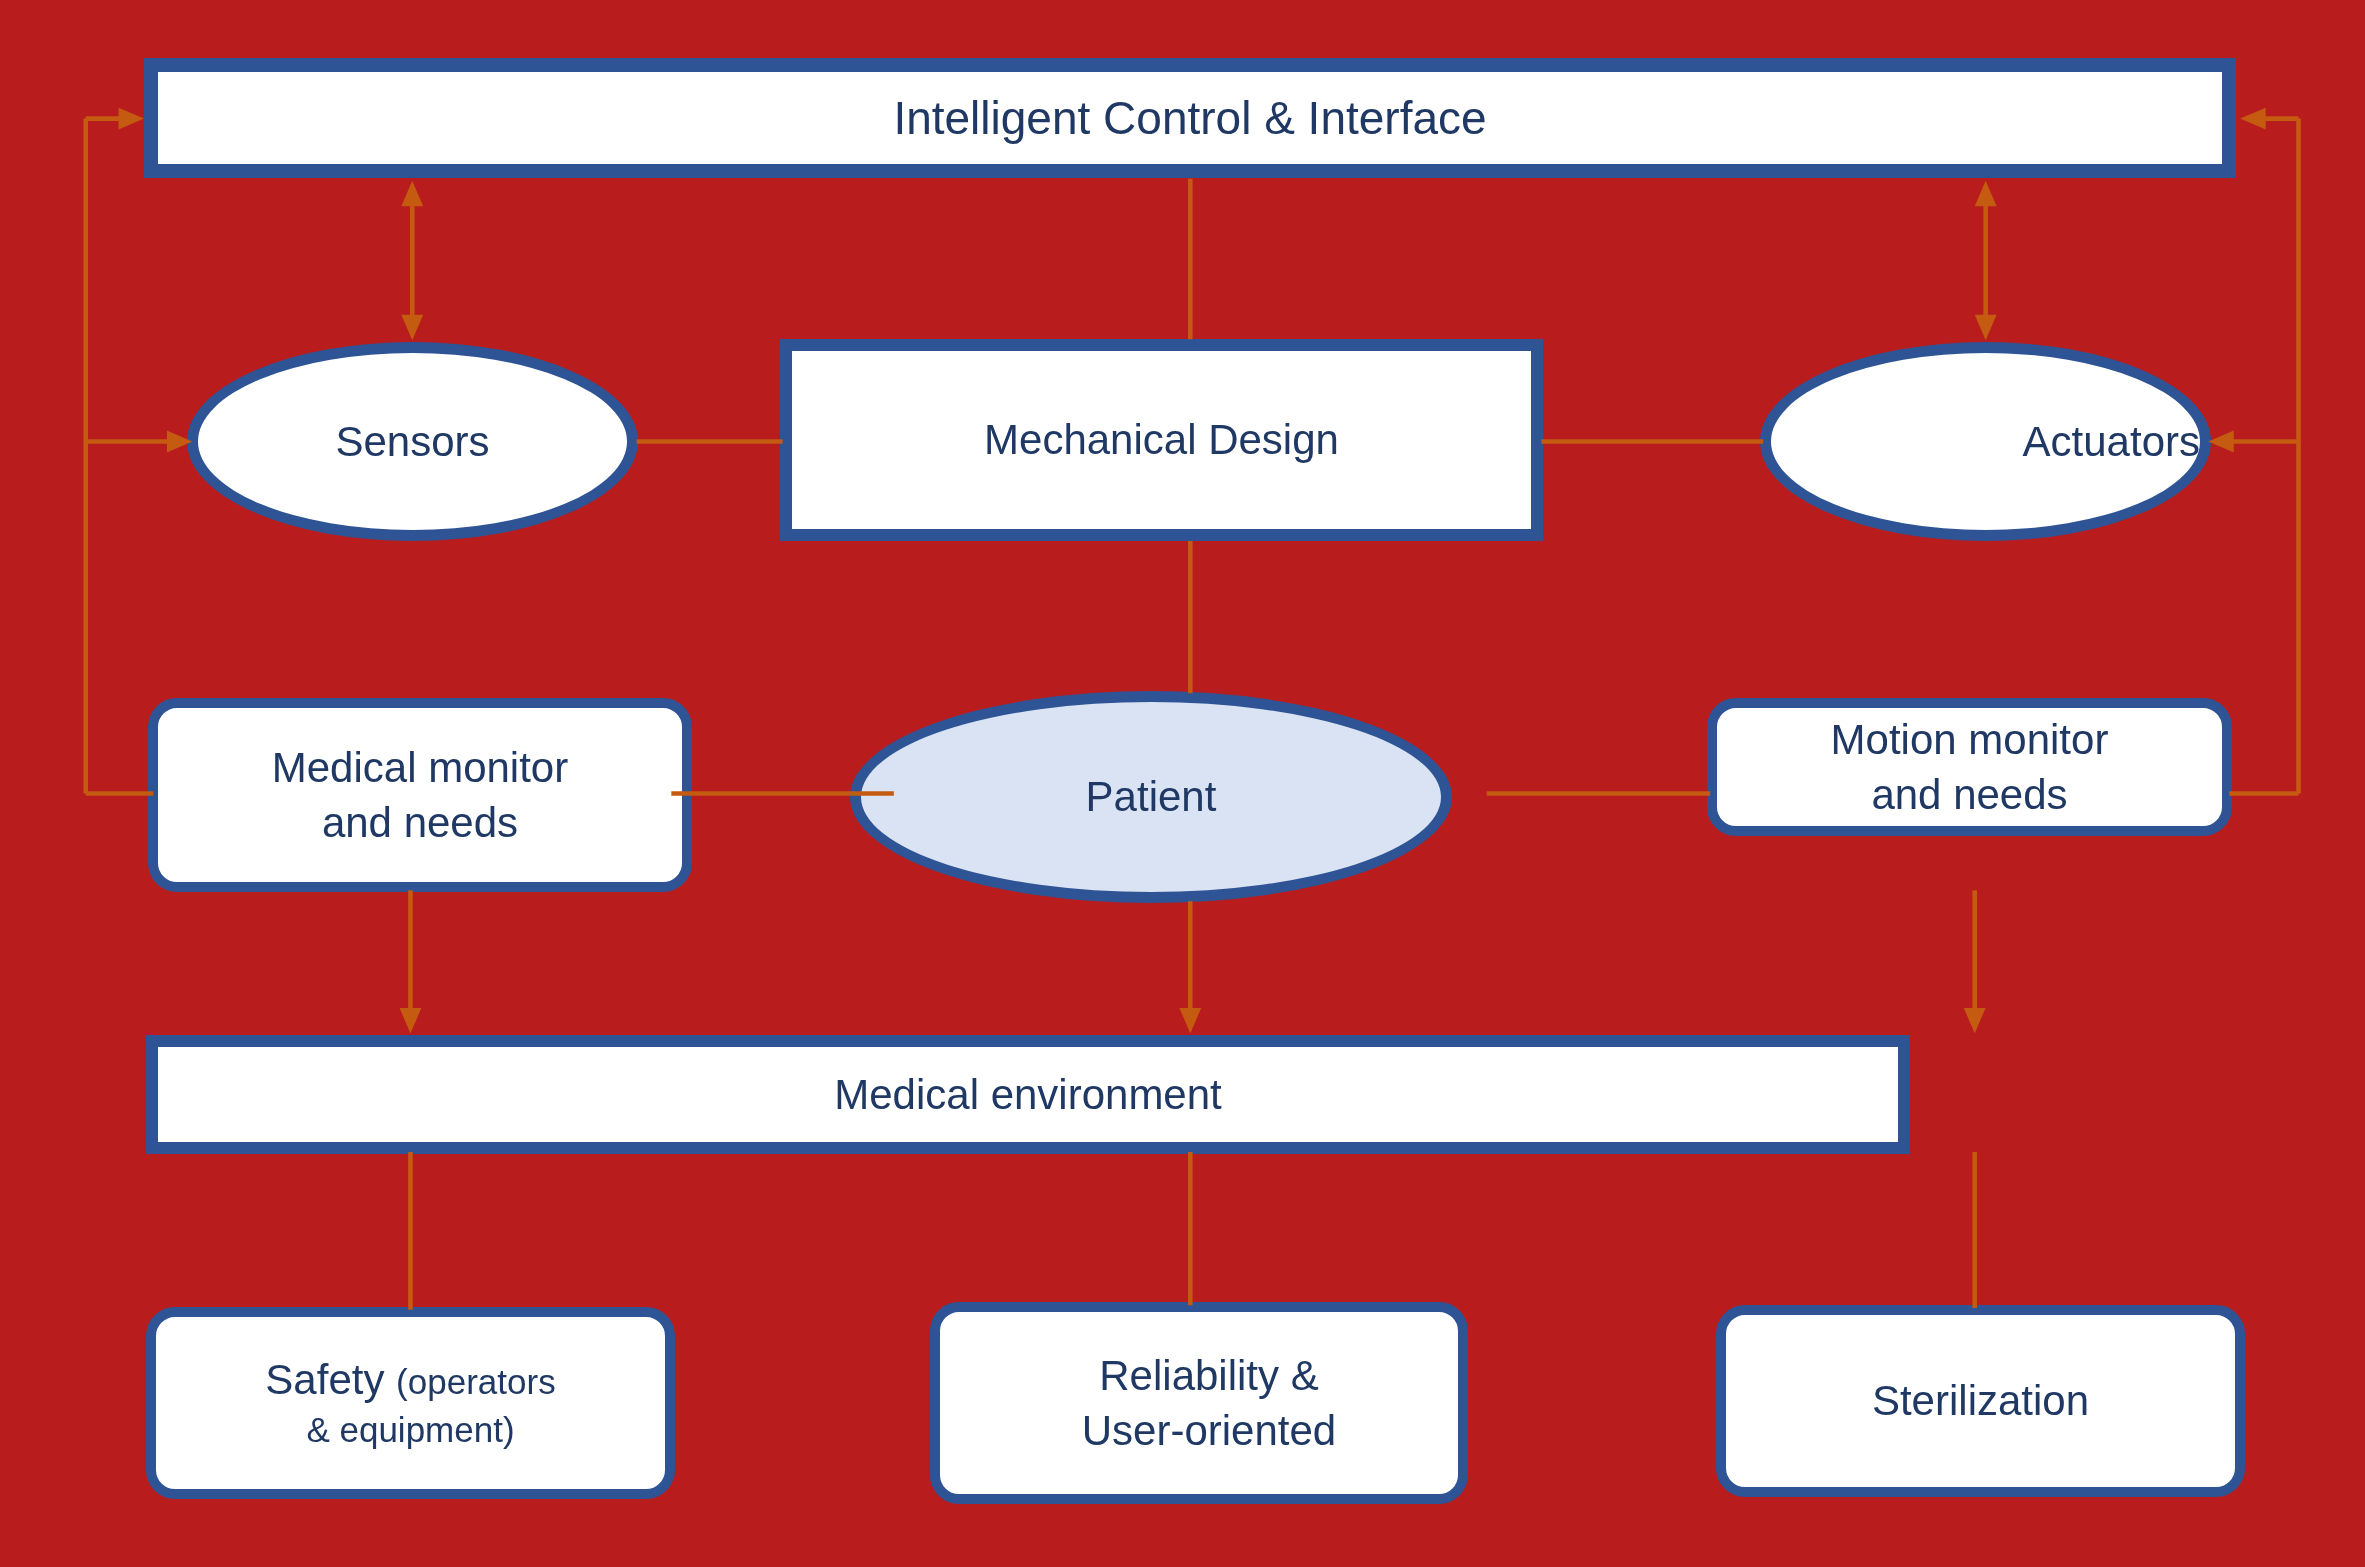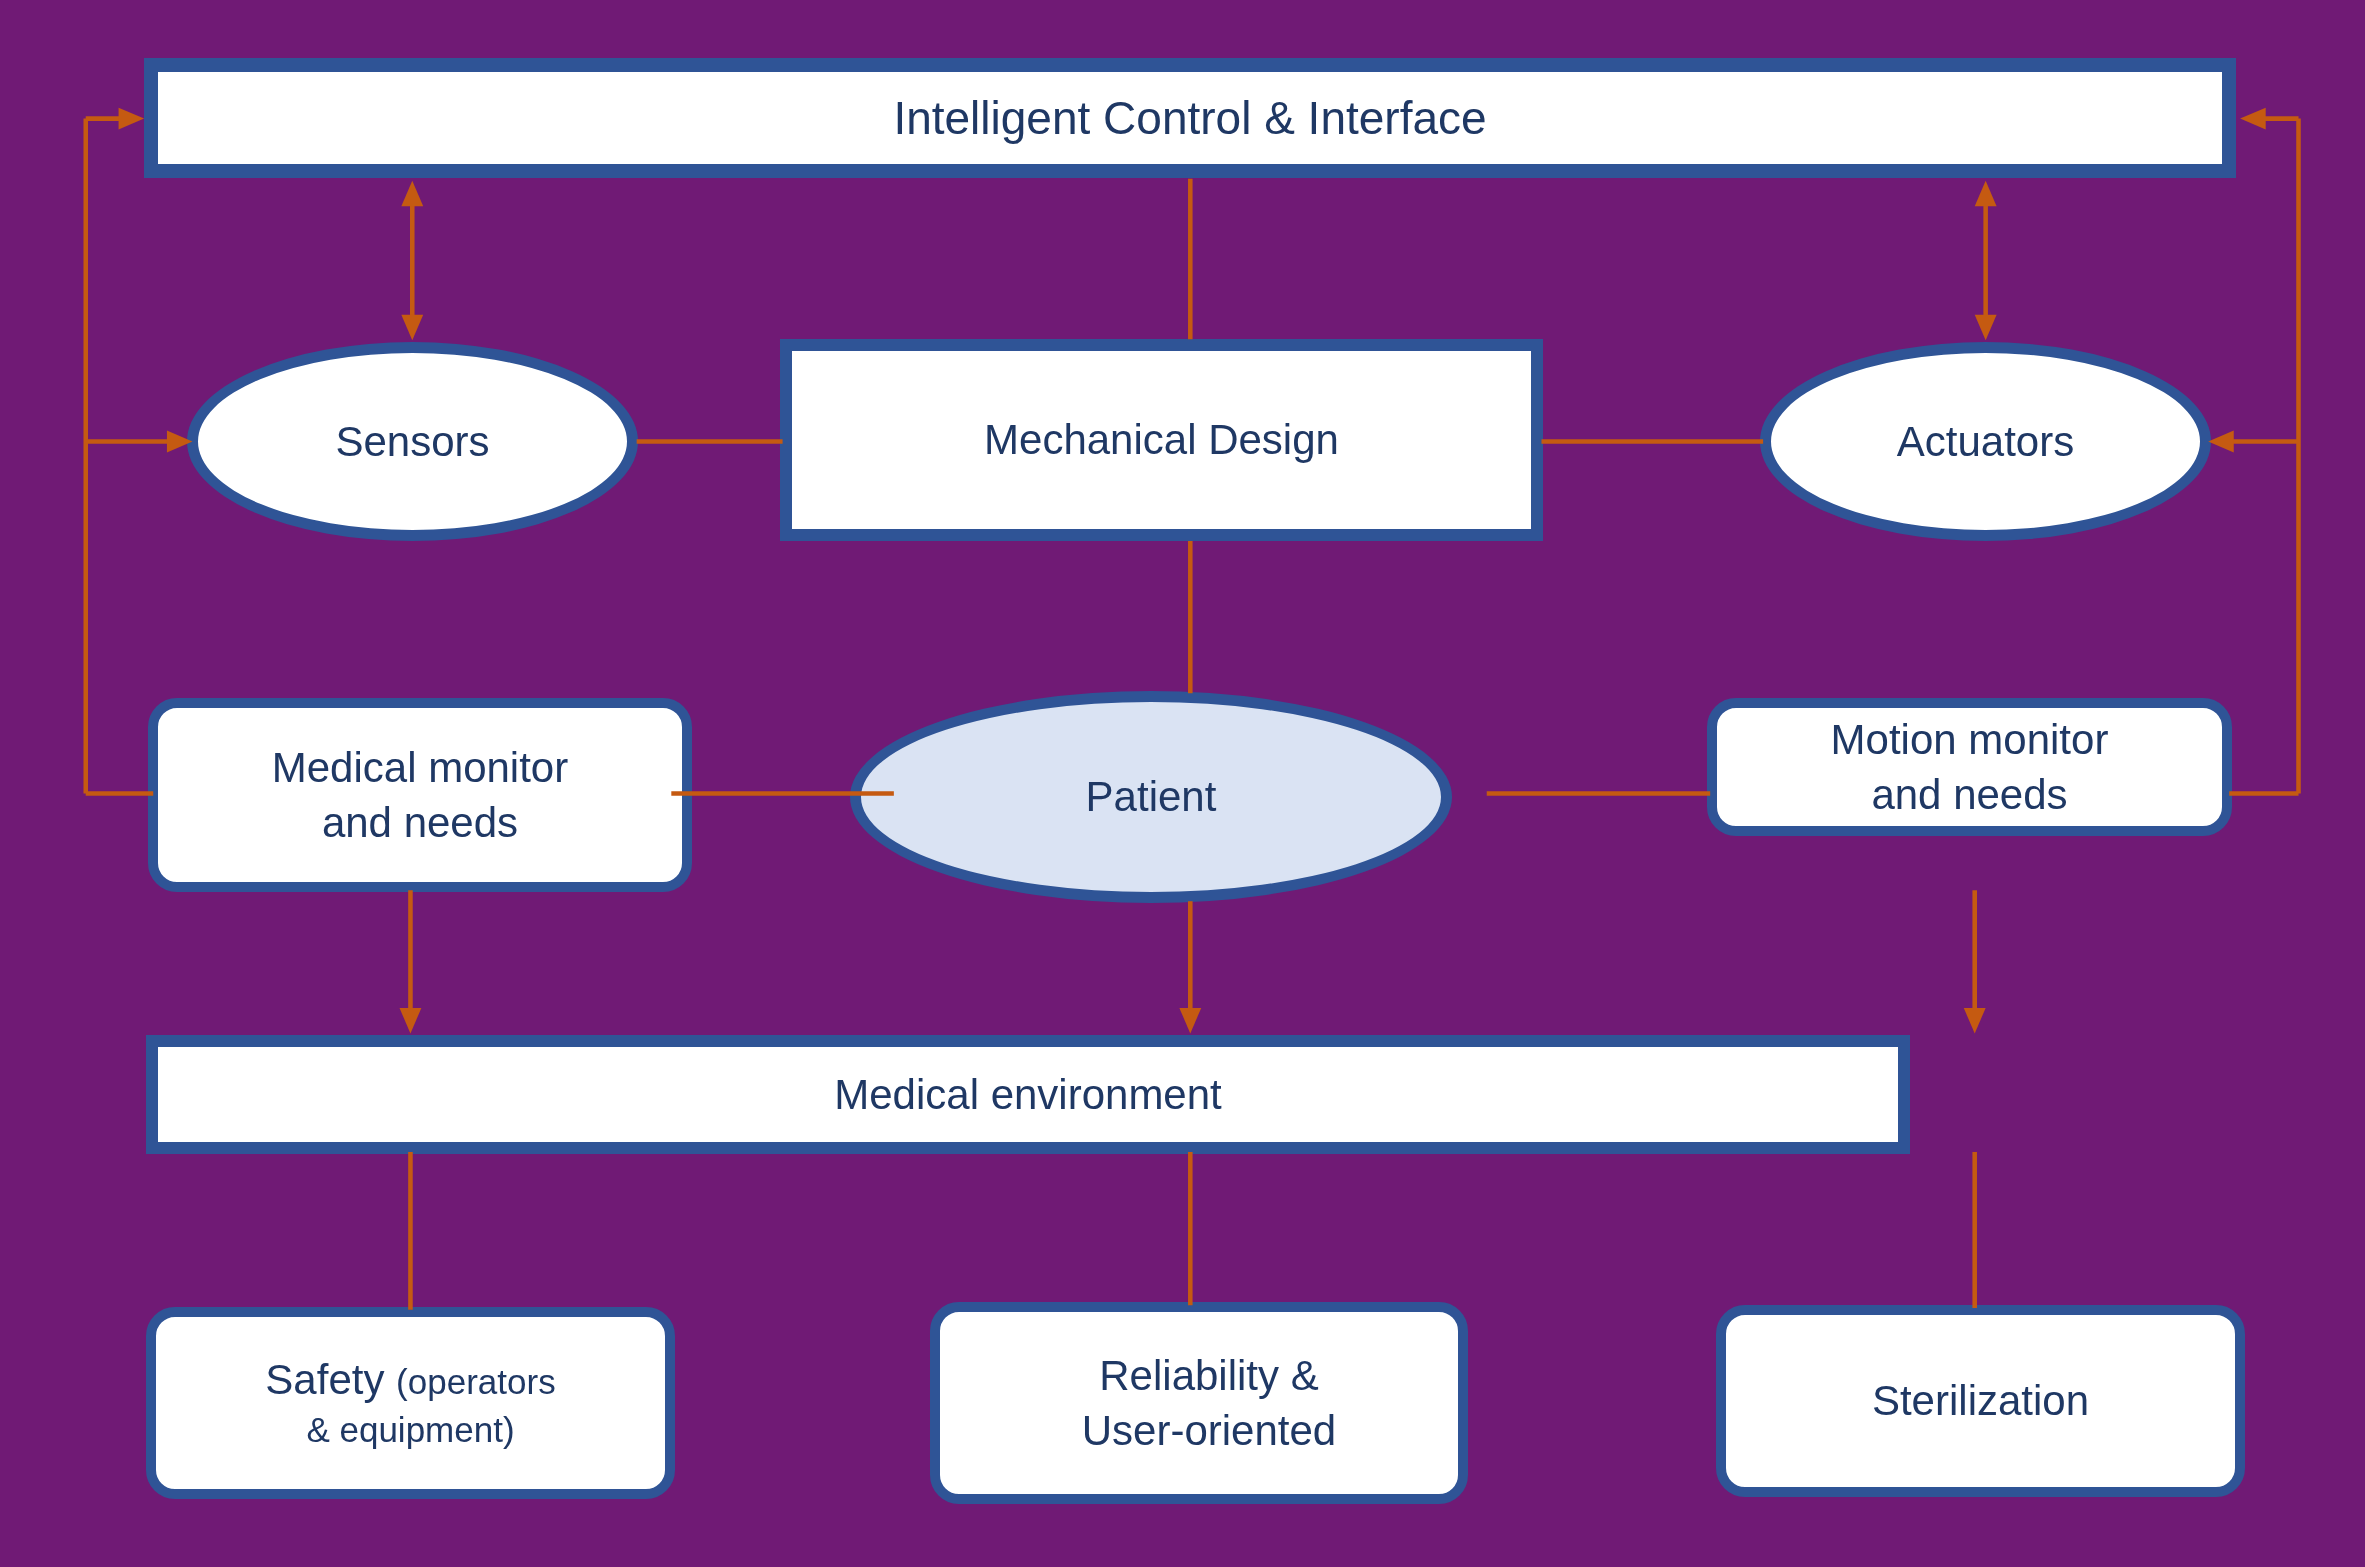--- a/index.html
+++ b/index.html
@@ -5,21 +5,21 @@
   :root{
     --box-border:#2f5496;
     --text:#1f3864;
     --connector:#c55a11;
     --patient-fill:#dae3f3;
   }
   html,body{margin:0;padding:0;background:#ffffff;}
   .canvas{
     position:relative;
     width:2366px;height:1568px;
-    background:#701a75;
+    background:#b91c1c;
     font-family:"Liberation Sans", sans-serif;
     color:var(--text);
     overflow:hidden;
   }
   svg.wires{
     position:absolute;left:0;top:0;width:2366px;height:1568px;
     pointer-events:none;
     z-index:2;
   }
   .node{
@@ -99,21 +99,21 @@
   <div class="node ellipse" style="left:187px;top:342px;width:451px;height:199px;">
     <span class="lbl">Sensors</span>
   </div>
 
   <div class="node rect-mid" style="left:780px;top:339px;width:763px;height:202px;">
     <span class="lbl lines">
       <span>Mechanical Design</span>
     </span>
   </div>
 
-  <div class="node ellipse" style="left:1760px;top:342px;width:451px;height:199px;">
+  <div class="node ellipse" style="left:1760px;top:342px;width:451px;height:199px;justify-content:flex-end;">
     <span class="lbl">Actuators</span>
   </div>
 
   <div class="node rounded" style="left:148px;top:698px;width:544px;height:194px;">
     <span class="lbl lines">
       <span>Medical monitor</span>
       <span>and needs</span>
     </span>
   </div>
 

